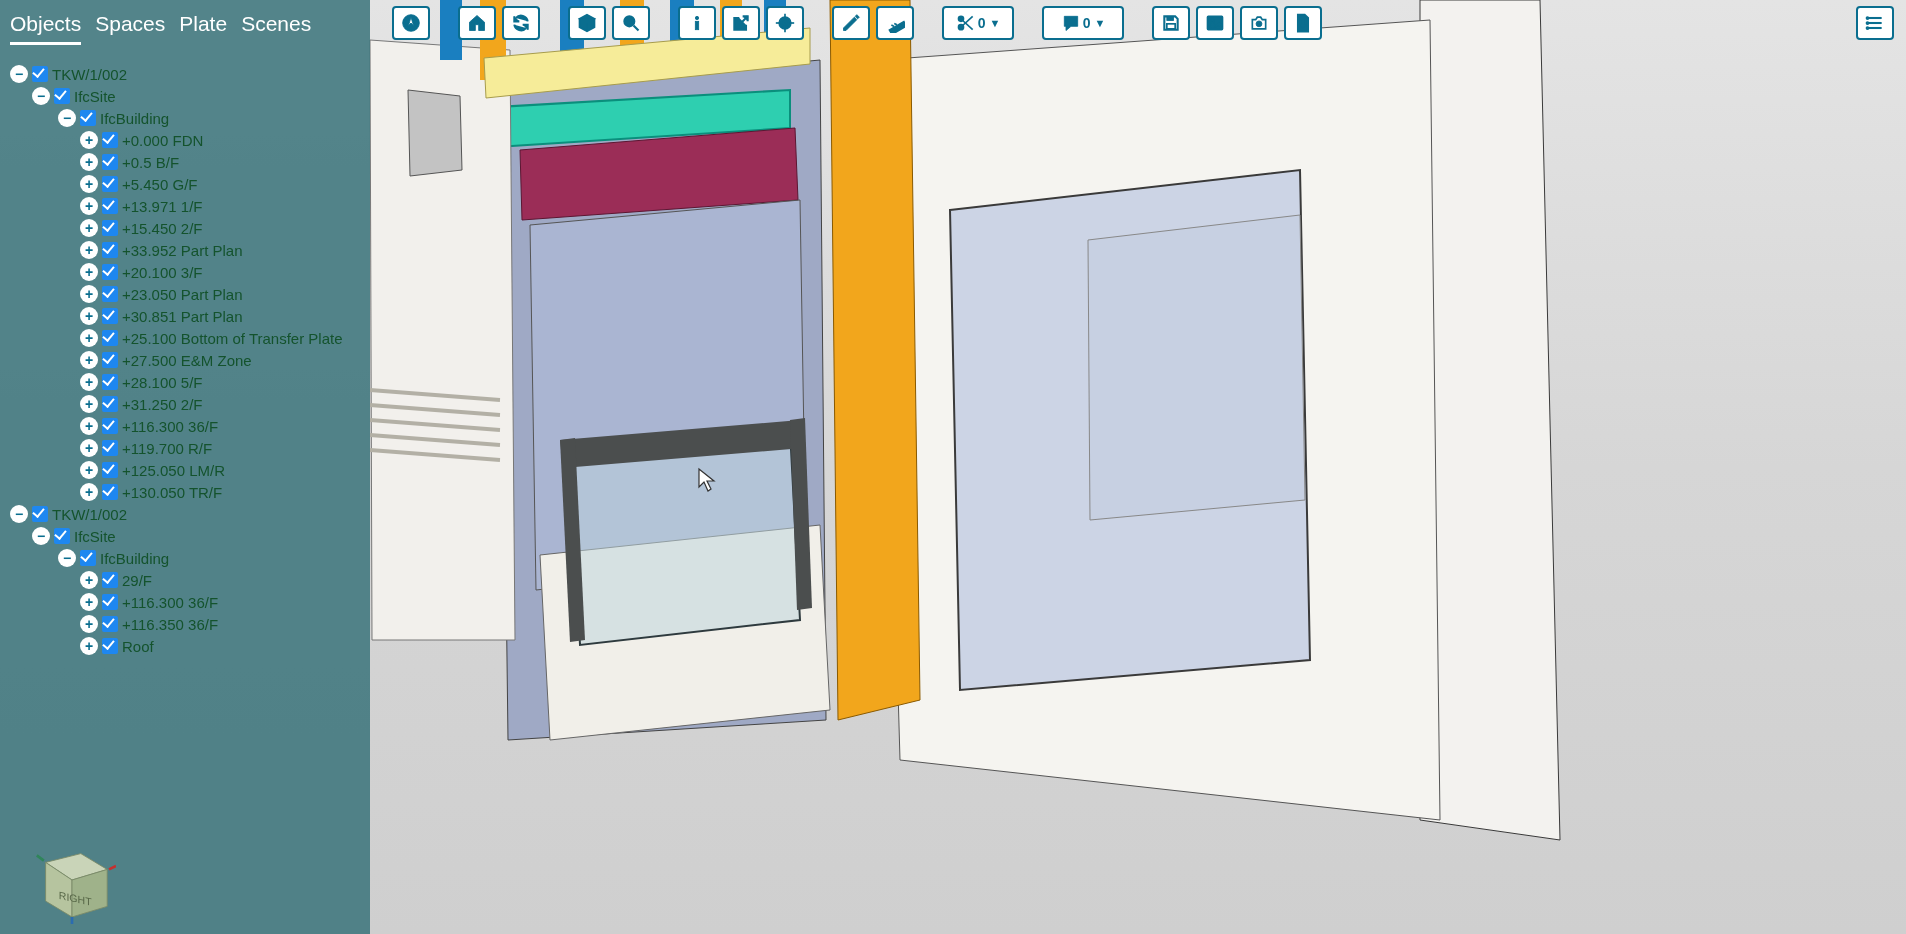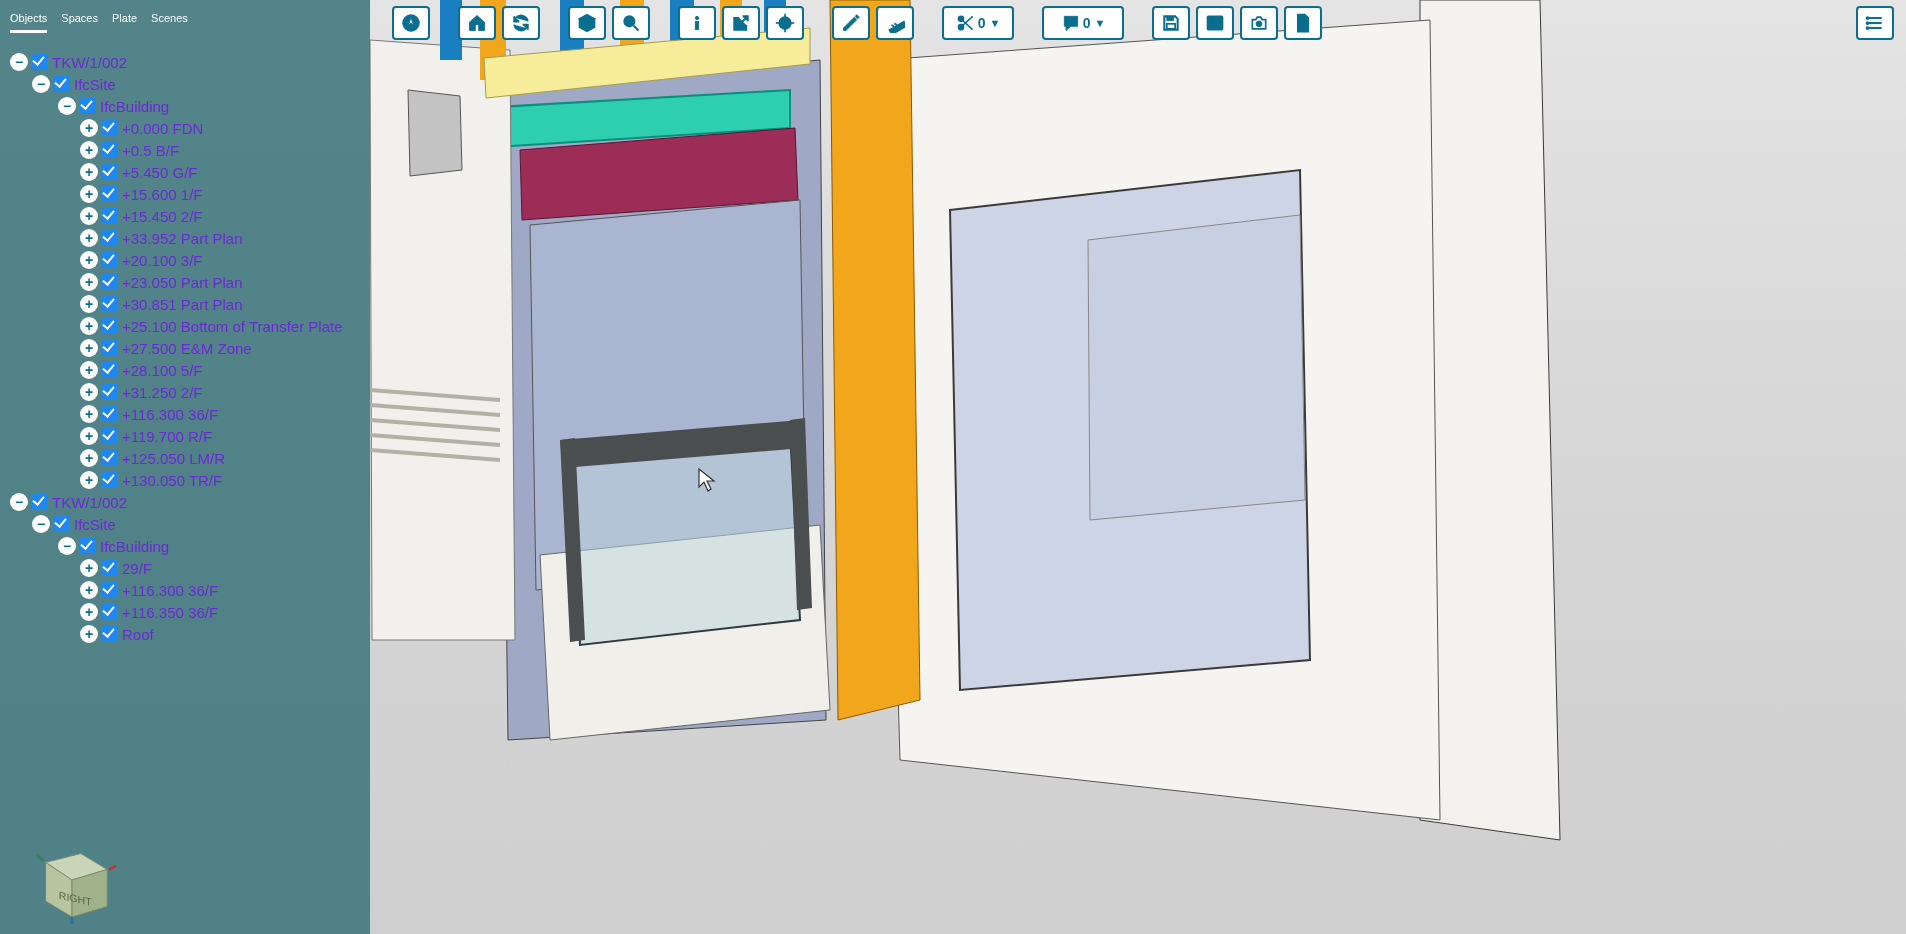--- a/index.html
+++ b/index.html
@@ -13,39 +13,39 @@
   .viewport svg { width:100%; height:100%; display:block;}
   
   .sidebar {
     position:absolute; top:0; left:0; width:370px; height:100%;
     background: rgba(58,115,122,0.85);
     color:#fff; padding:6px 0 0 0;
     font-size:15px;
     overflow:hidden;
   }
   .sidebar-tabs {
-    display:flex; gap:14px; padding:6px 10px 4px 10px; font-size:11px; font-weight:400;
+    display:flex; gap:14px; padding:6px 10px 4px 10px; font-size:21px; font-weight:400;
   }
   .sidebar-tab { color:#fff; cursor:pointer; padding-bottom:6px;}
   .sidebar-tab.active { border-bottom:3px solid #fff;}
   .tree { padding: 14px 6px 6px 10px; font-size:15px;}
   .tree-row { display:flex; align-items:center; gap:4px; padding:2px 0; white-space:nowrap;}
   .toggle-btn {
     width:18px; height:18px; border-radius:50%; background:#fff; color:#0a6e8f;
     display:flex; align-items:center; justify-content:center; font-size:14px; font-weight:bold;
     cursor:pointer; flex-shrink:0;
   }
   .chk {
     width:16px; height:16px; background:#1e87f0; border-radius:2px; position:relative; flex-shrink:0; cursor:pointer;
   }
   .chk::after {
     content:""; position:absolute; left:3px; top:0px; width:5px; height:9px;
     border:solid #fff; border-width:0 2px 2px 0; transform:rotate(40deg);
   }
-  .tree-label { color:#6d28d9;}
+  .tree-label { color:#14532d;}
   .ind-0 { padding-left:0px;}
   .ind-1 { padding-left:22px;}
   .ind-2 { padding-left:48px;}
   .ind-3 { padding-left:70px;}
   
   .toolbar {
     position:absolute; top:6px; left:392px; display:flex; gap:6px; align-items:flex-start;
   }
   .toolbar-group { display:flex; gap:6px;}
   .tbtn {
@@ -301,21 +301,21 @@
         <span class="tree-label">+0.5 B/F</span>
       </div>
       <div class="tree-row ind-3">
         <div class="toggle-btn">+</div>
         <div class="chk"></div>
         <span class="tree-label">+5.450 G/F</span>
       </div>
       <div class="tree-row ind-3">
         <div class="toggle-btn">+</div>
         <div class="chk"></div>
-        <span class="tree-label">+15.600 1/F</span>
+        <span class="tree-label">+13.971 1/F</span>
       </div>
       <div class="tree-row ind-3">
         <div class="toggle-btn">+</div>
         <div class="chk"></div>
         <span class="tree-label">+15.450 2/F</span>
       </div>
       <div class="tree-row ind-3">
         <div class="toggle-btn">+</div>
         <div class="chk"></div>
         <span class="tree-label">+33.952 Part Plan</span>

